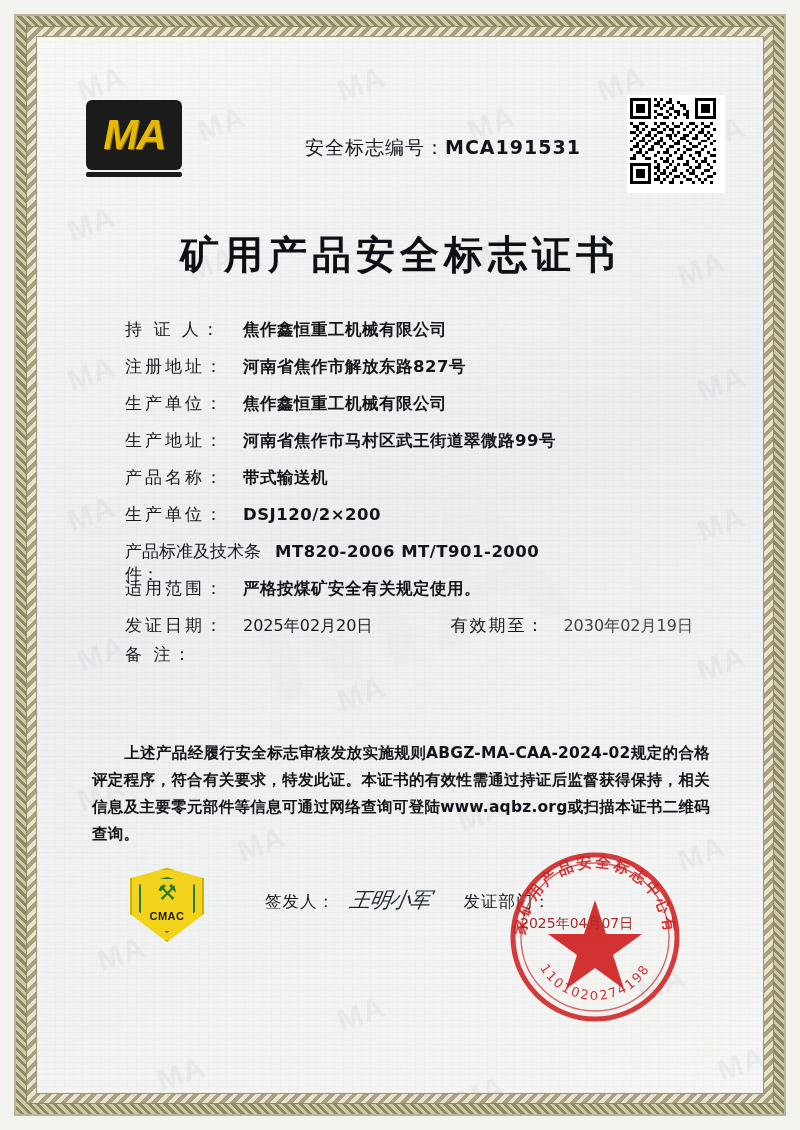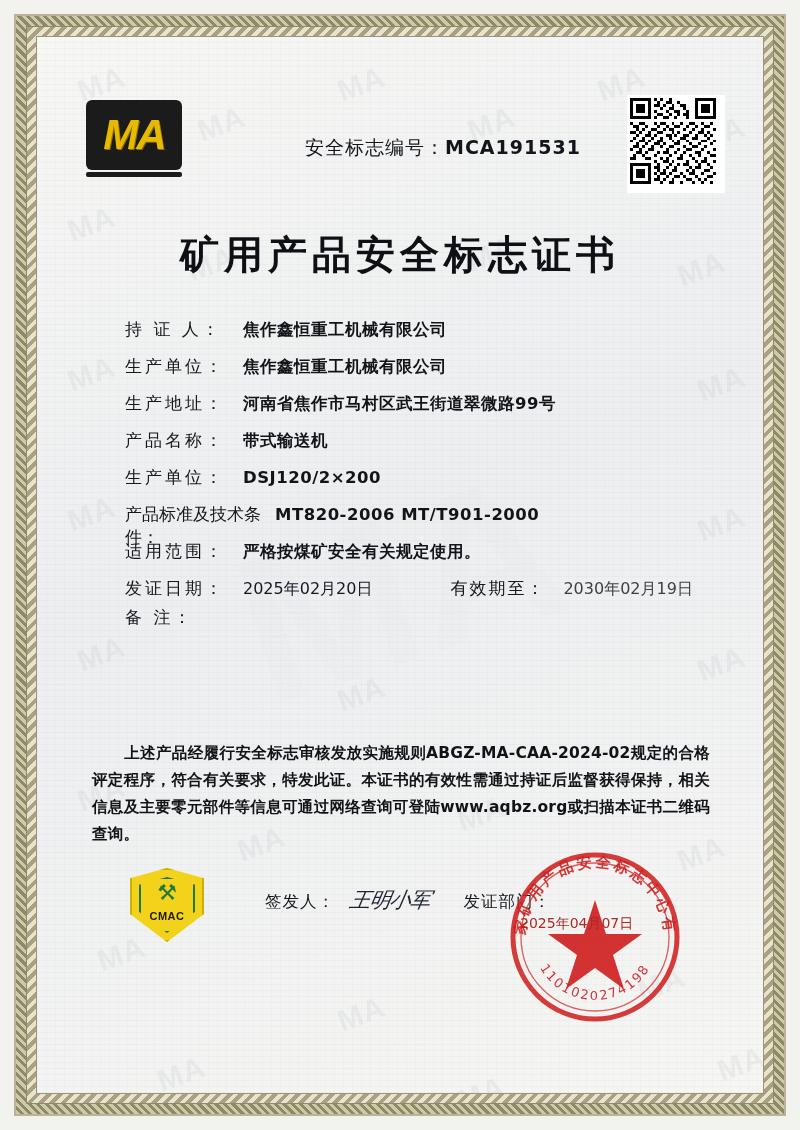--- a/index.html
+++ b/index.html
@@ -450,20 +450,24 @@
 
     <div class="title">矿用产品安全标志证书</div>
 
     <div class="fields">
 
       <div class="row">
         <div class="lab">持 证 人：</div>
         <div class="val">焦作鑫恒重工机械有限公司</div>
       </div>
 
+      <div class="row">
+        <div class="lab">注册地址：</div>
+        <div class="val">河南省焦作市解放东路827号</div>
+      </div>
 
       <div class="row">
         <div class="lab">生产单位：</div>
         <div class="val">焦作鑫恒重工机械有限公司</div>
       </div>
 
       <div class="row">
         <div class="lab">生产地址：</div>
         <div class="val">河南省焦作市马村区武王街道翠微路99号</div>
       </div>

